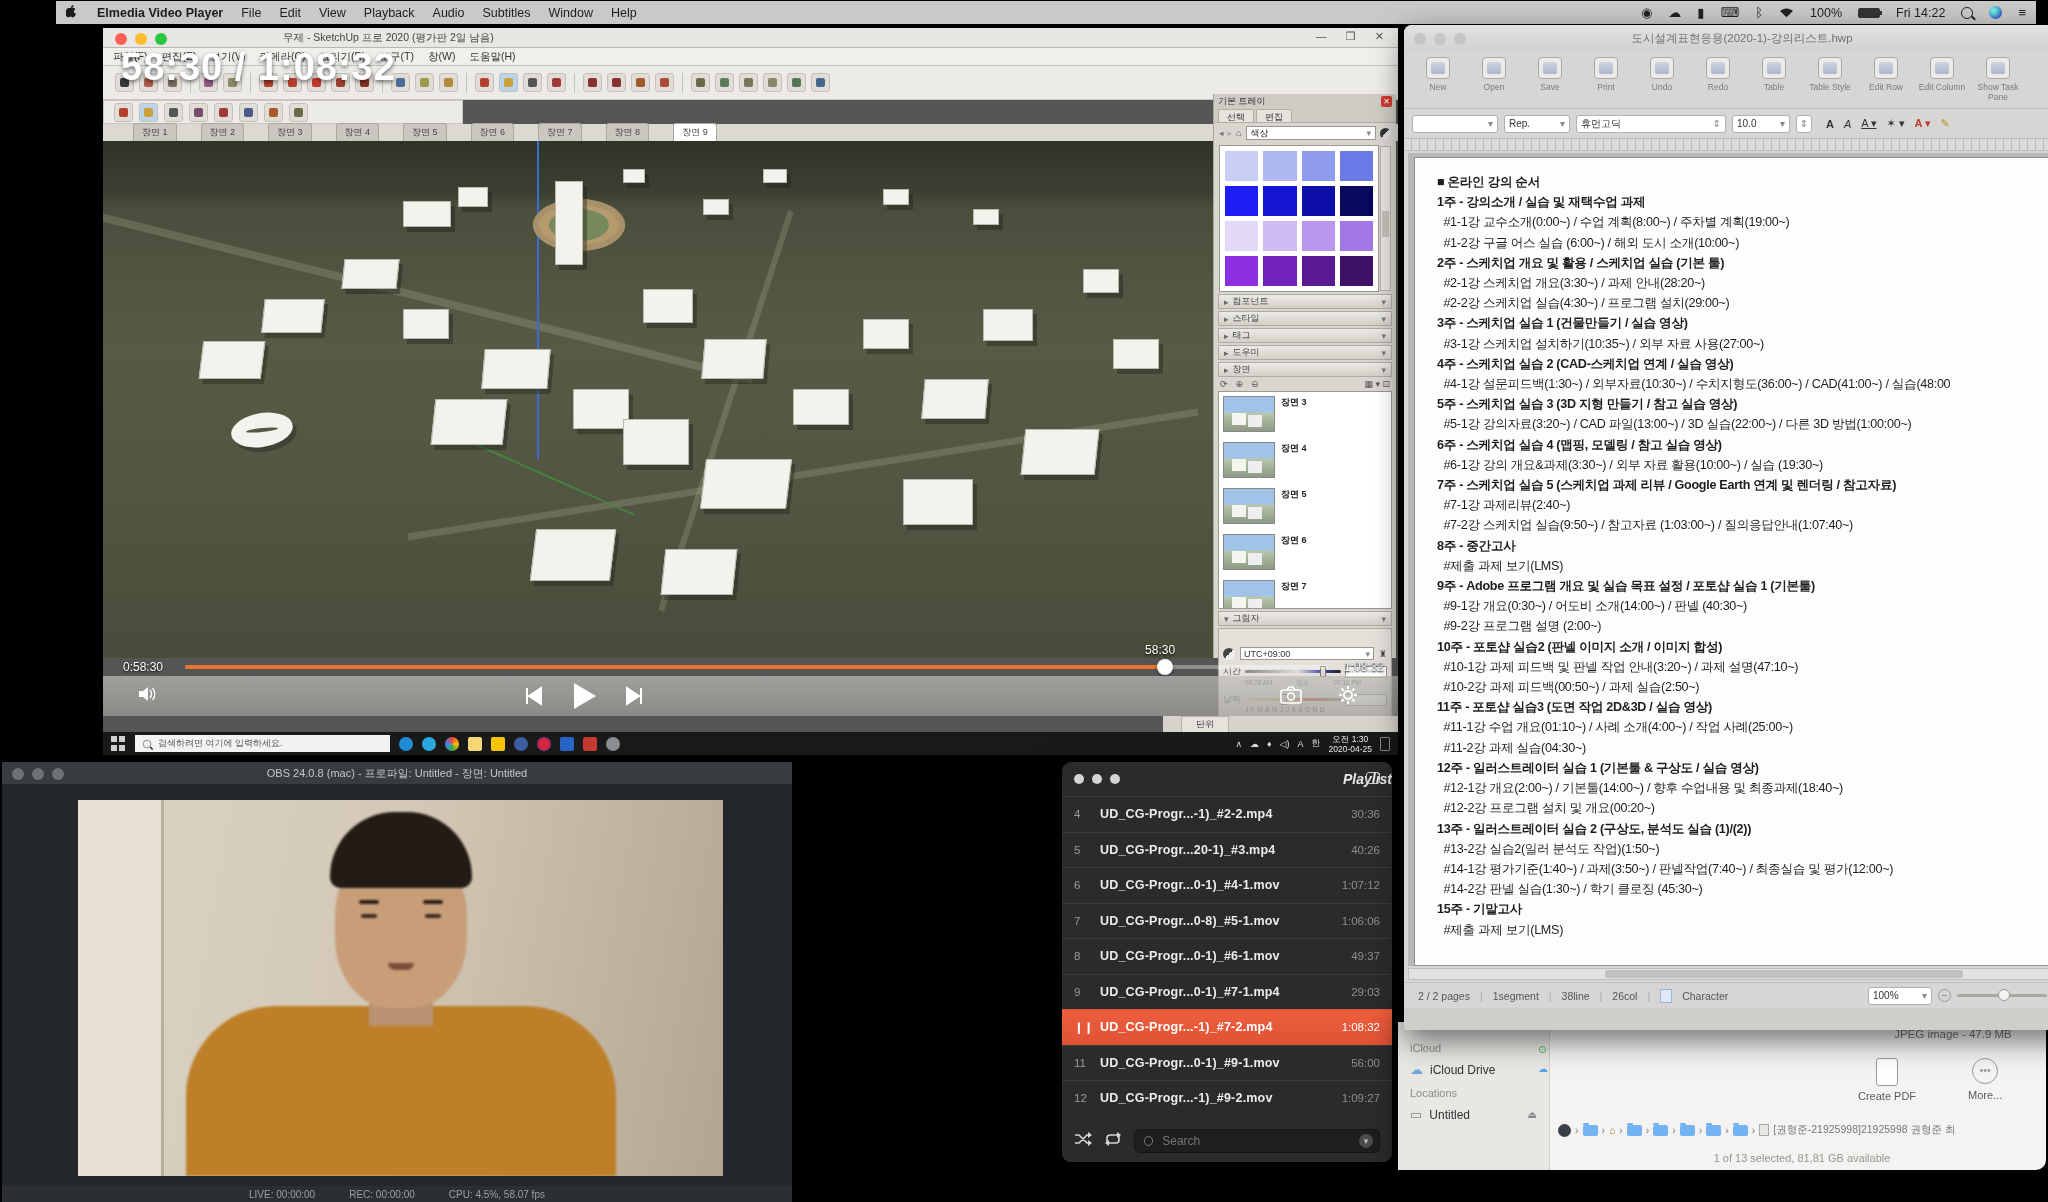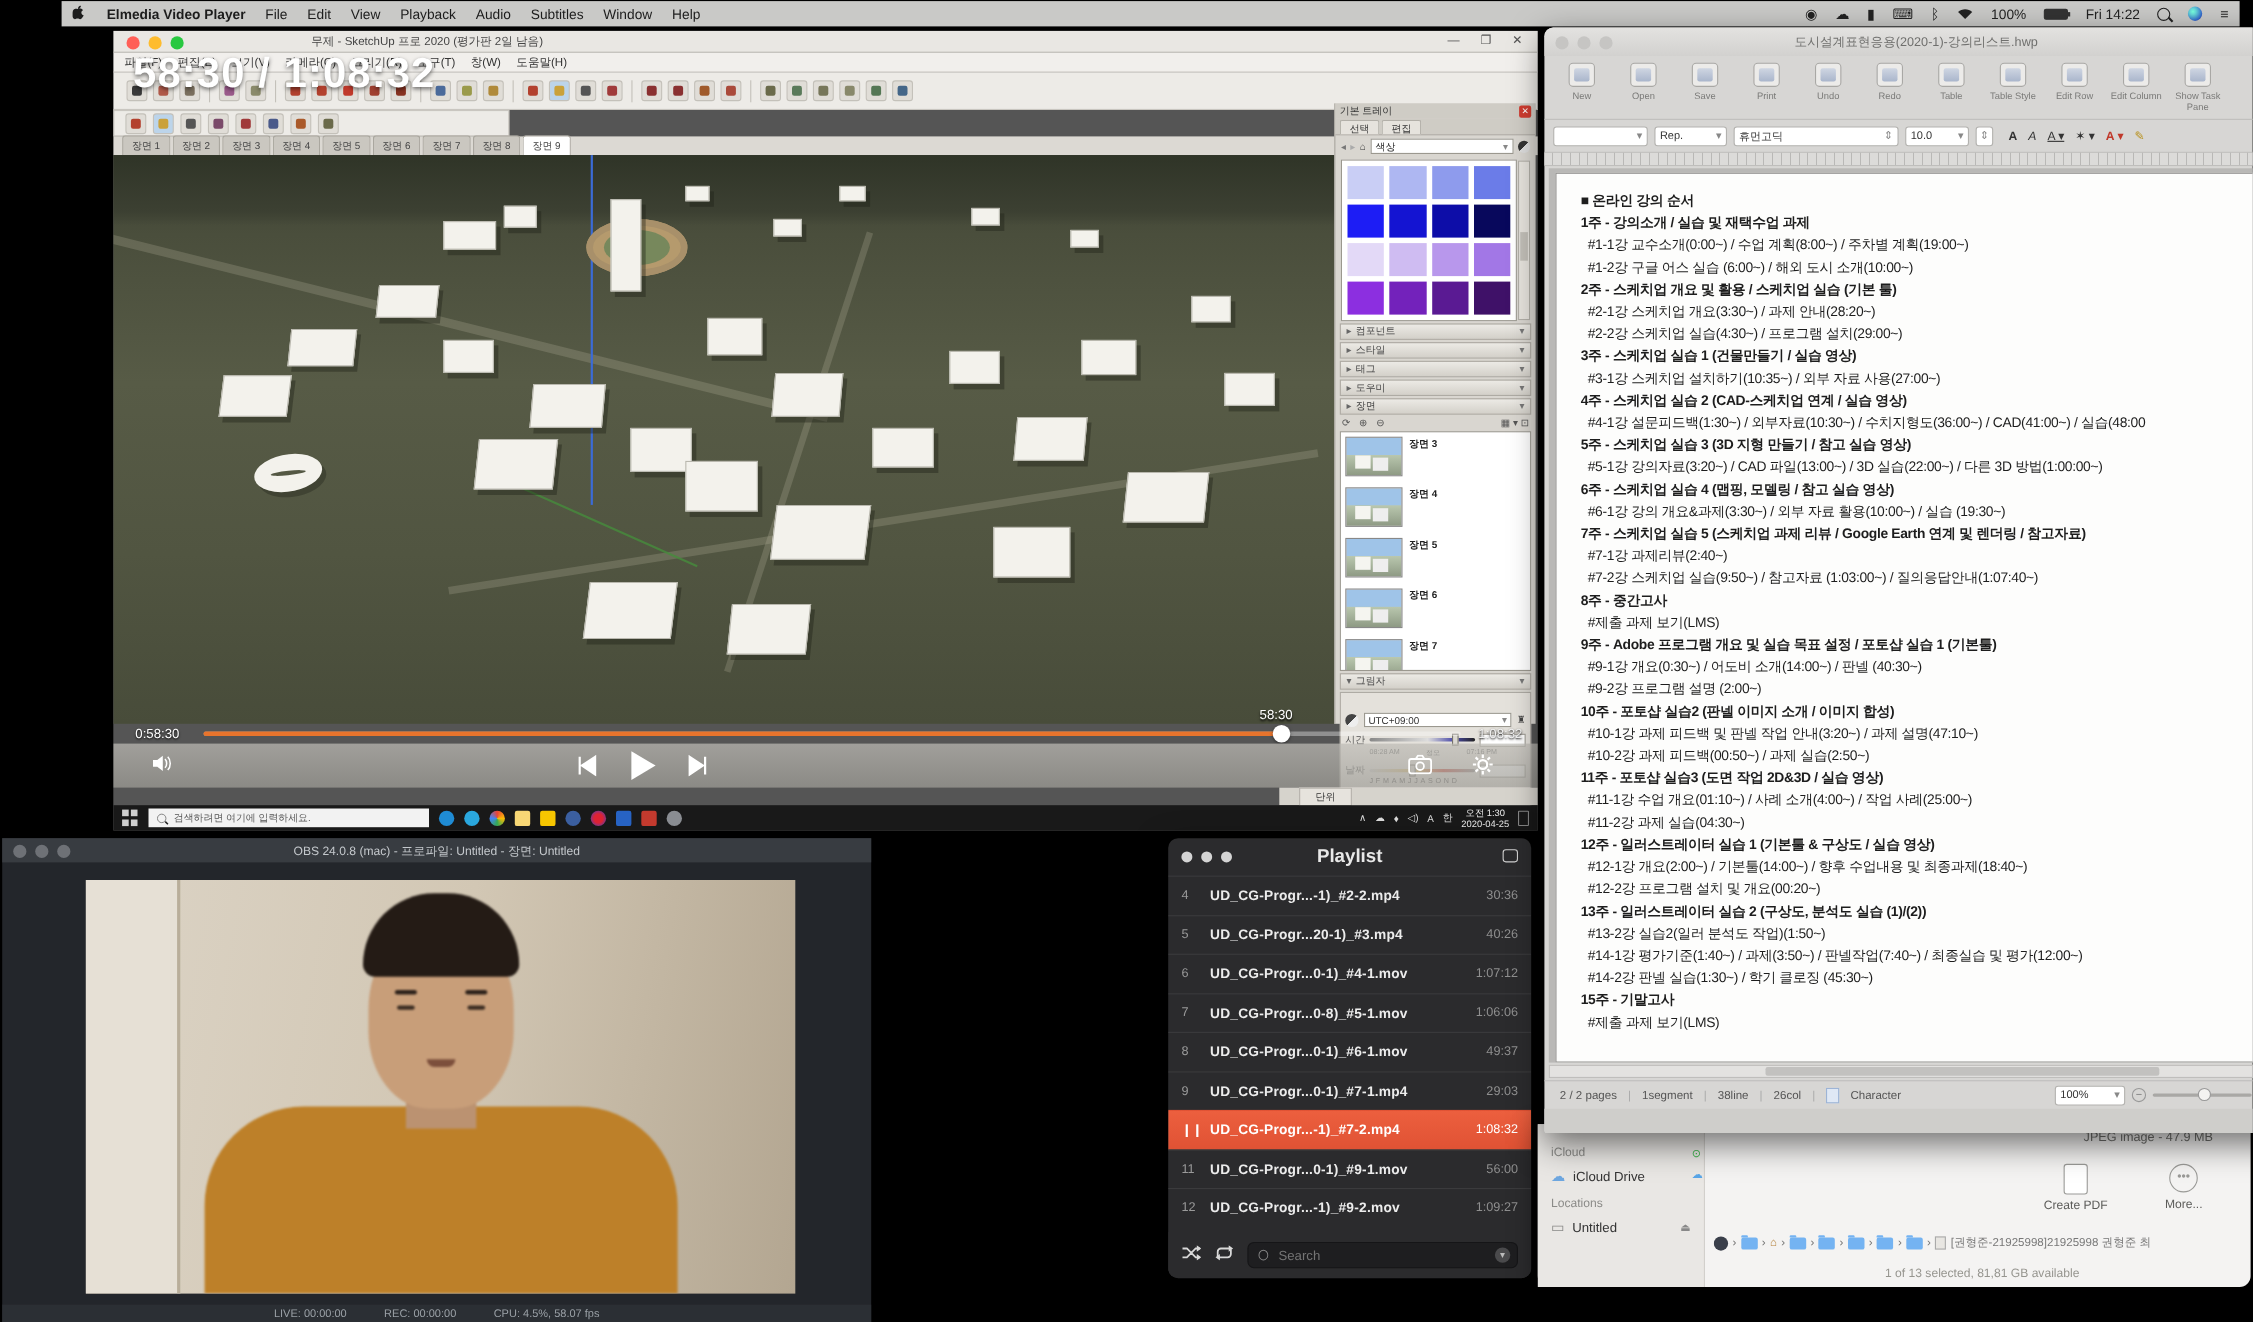--- a/index.html
+++ b/index.html
@@ -28,21 +28,21 @@
   .traffic{position:absolute;display:flex;gap:8px;}
   .dot{width:12px;height:12px;border-radius:50%;}
   #video-win .traffic{left:12px;top:5px;}
   .su-menubar{left:0;top:20px;width:100%;height:18px;background:#f1efec;border-bottom:1px solid #c9c6c0;display:flex;gap:14px;align-items:center;padding-left:10px;font-size:10.5px;color:#333;}
   .su-toolbar{left:0;top:38px;width:100%;height:34px;background:#edebe7;border-bottom:1px solid #c9c6c0;display:flex;align-items:center;gap:5px;padding-left:12px;}
   .su-toolbar2{left:0;top:72px;width:360px;height:24px;background:#edebe7;border:1px solid #c9c6c0;display:flex;align-items:center;gap:6px;padding-left:10px;}
   .tool-ic{width:19px;height:19px;border-radius:3px;background:#e0ddd7;border:1px solid #c4c1ba;position:relative;}
   .tool-ic i{position:absolute;inset:4px;border-radius:2px;}
   .tool-sep{width:1px;height:20px;background:#c4c1ba;margin:0 3px;}
   .scene-tabs{left:0;top:96px;width:100%;height:17px;background:#dcd9d3;display:flex;gap:2px;align-items:flex-end;padding-left:8px;font-size:9px;color:#444;}
-  .scene-tab{padding:2px 8px;background:#cac7c0;border:1px solid #aaa79f;border-bottom:none;border-radius:3px 3px 0 0;}
+  .scene-tab{padding:2px 8px;background:#cac7c0;border:1px solid #aaa79f;border-bottom:none;border-radius:3px 3px 0 0;margin-left:22px;}
   .scene-tab.active{background:#fff;}
 
   
   .viewport{left:0;top:113px;width:1112px;height:517px;overflow:hidden;
     background:linear-gradient(180deg,#3c4032 0%,#4a4e3c 14%,#575b46 40%,#515541 70%,#484c3a 100%);}
   .hill{position:absolute;left:0;top:0;width:100%;height:64px;background:linear-gradient(180deg,#2f3427,#3c4032 80%,transparent);}
   .road{position:absolute;background:rgba(200,198,175,.22);}
   .bldg{position:absolute;background:#f3f2ec;border:1px solid #b9b8ae;box-shadow:4px 5px 0 rgba(30,32,22,.40);}
   .ringb{position:absolute;border:15px solid #f3f2ec;border-radius:50%;box-shadow:4px 5px 0 rgba(30,32,22,.35);transform:rotate(-6deg) skewX(-8deg);}
   .track{position:absolute;background:#b59a6d;border-radius:50%;box-shadow:inset 0 0 0 6px #a8906a;}
@@ -122,21 +122,21 @@
   .eye{position:absolute;width:16px;height:4px;background:#3a2c22;border-radius:2px;bottom:258px;}
   .brow{position:absolute;width:20px;height:4px;background:#2c211a;border-radius:2px;bottom:272px;}
   .mouth{position:absolute;left:50%;bottom:206px;transform:translateX(-50%);width:26px;height:7px;background:#7c4f3c;border-radius:0 0 10px 10px;}
   .obs-status{left:0;top:424px;width:100%;height:16px;background:#2b2f34;color:#9aa0a6;font-size:10px;display:flex;gap:34px;justify-content:center;align-items:center;}
 
   
   #playlist-win{left:1062px;top:762px;width:330px;height:400px;background:#2b2b2d;border-radius:9px;overflow:hidden;box-shadow:0 10px 30px rgba(0,0,0,.6);}
   .pl-titlebar{height:34px;display:flex;align-items:center;position:relative;color:#e8e8e8;}
   .pl-titlebar .traffic{left:12px;top:12px;}
   .pl-dot{background:#d4d4d4;width:10px;height:10px;}
-  .pl-title{flex:1;text-align:center;font-weight:bold;font-size:17px;}
+  .pl-title{flex:1;text-align:right;font-weight:bold;font-size:14px;font-style:italic;}
   .pip{position:absolute;right:12px;top:10px;width:14px;height:12px;border:1.5px solid #cfcfcf;border-radius:3px;}
   .pl-list{list-style:none;margin:0;padding:0;}
   .pl-row{height:35.5px;display:flex;align-items:center;padding:0 12px;border-top:1px solid #3b3b3d;font-size:12.5px;}
   .pl-num{width:26px;color:#9a9a9a;font-size:11.5px;}
   .pl-name{flex:1;color:#ececec;font-weight:bold;letter-spacing:.2px;}
   .pl-time{color:#8f8f8f;font-size:11.5px;}
   .pl-row.selected{background:linear-gradient(180deg,#ec5f3e,#e05234);border-top-color:transparent;}
   .pl-row.selected .pl-num,.pl-row.selected .pl-time,.pl-row.selected .pl-name{color:#fff;}
   .pl-bottom{position:absolute;left:0;bottom:0;width:100%;height:42px;display:flex;align-items:center;gap:12px;padding:0 12px;background:#2b2b2d;}
   .pl-ico{color:#d8d8d8;}

